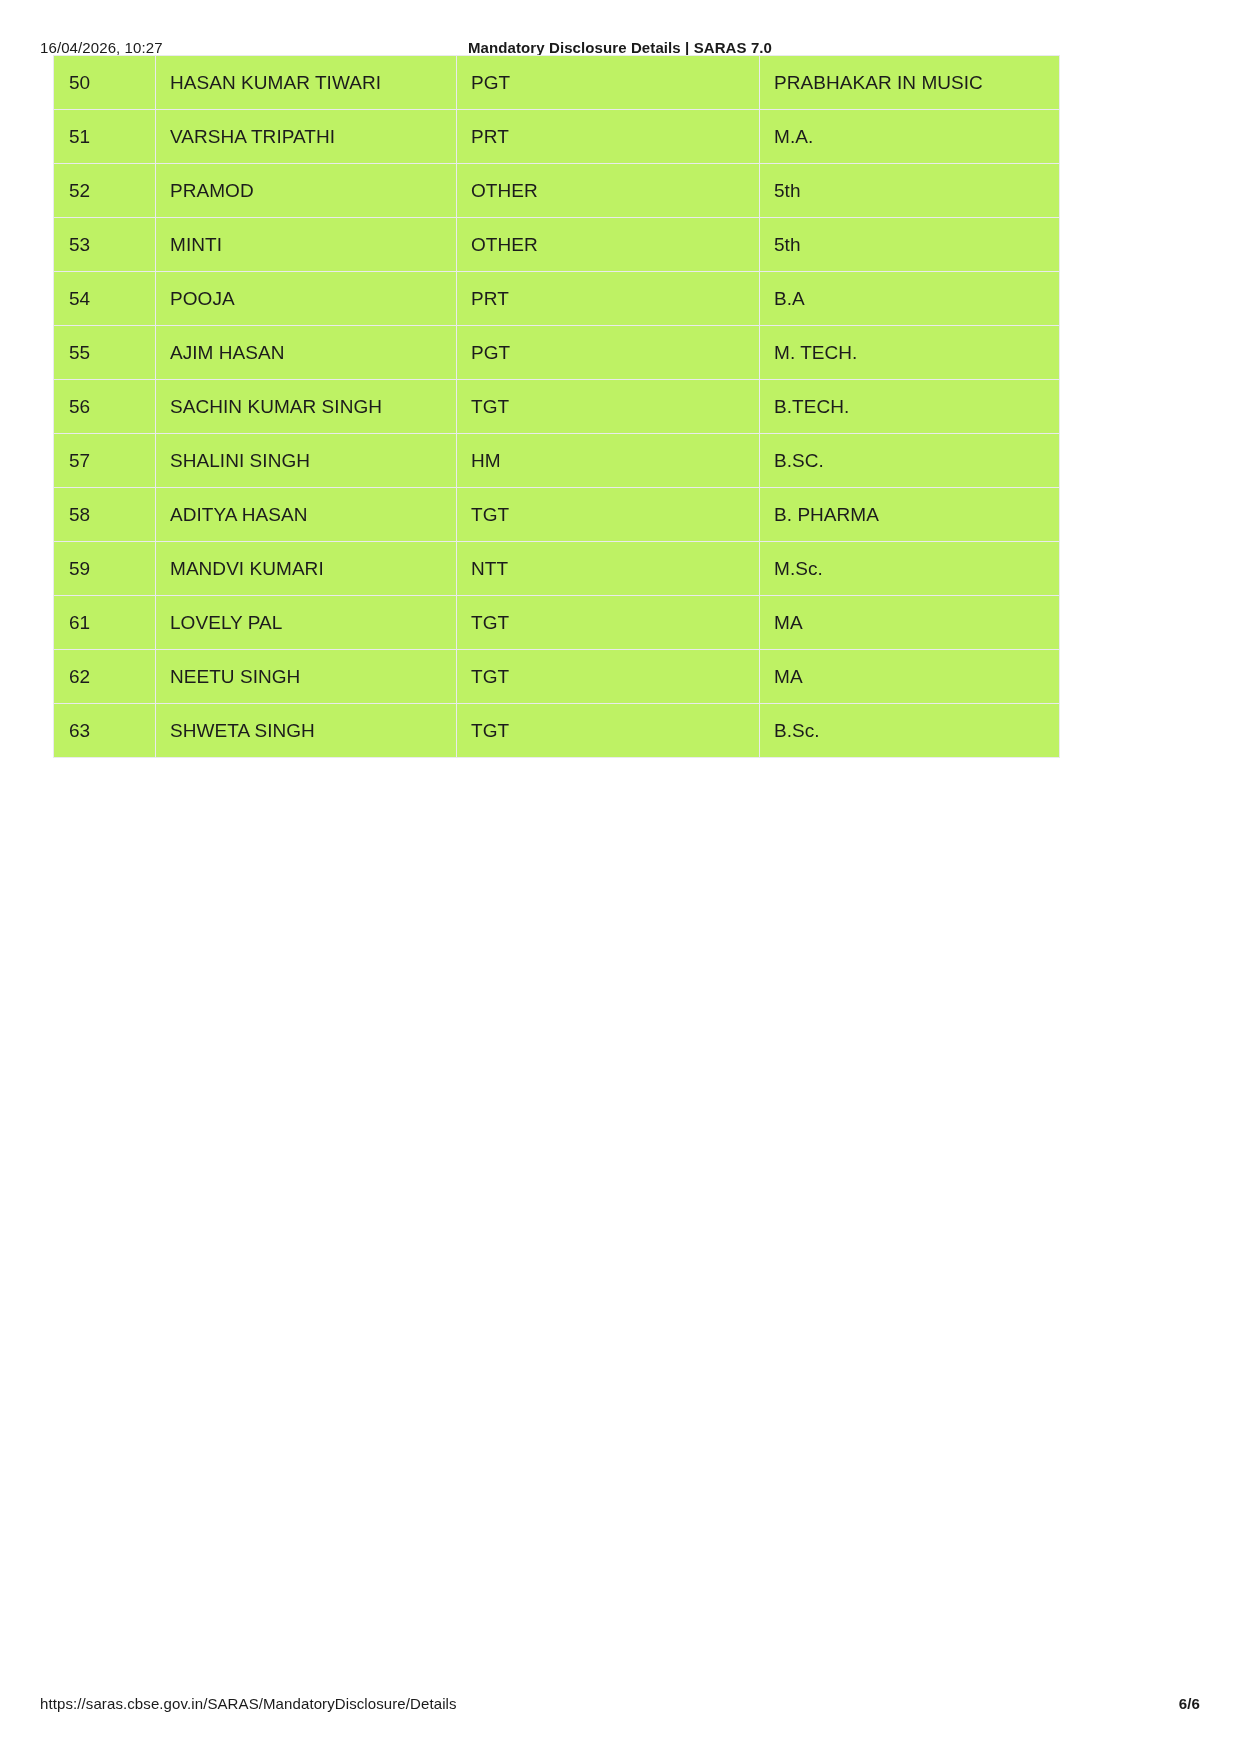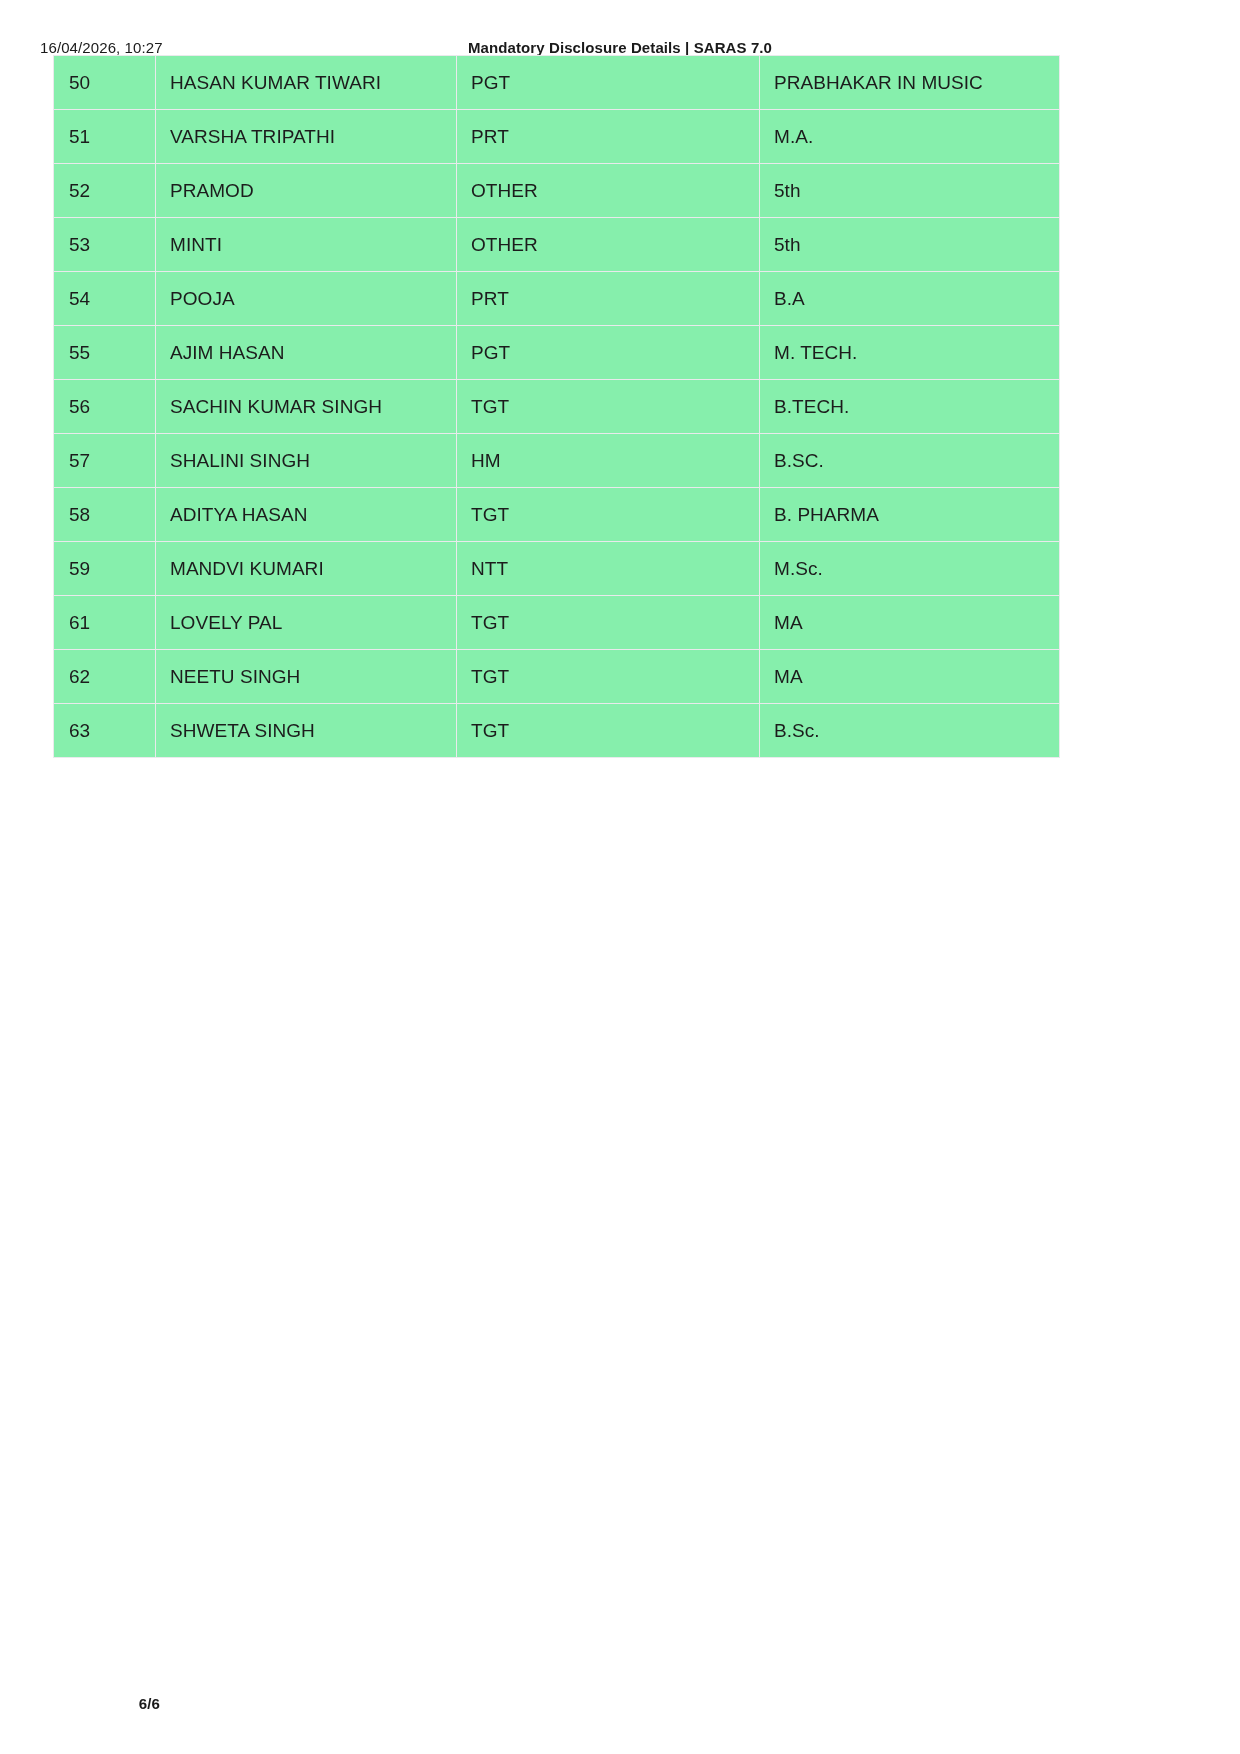--- a/index.html
+++ b/index.html
@@ -61,21 +61,21 @@
   .table-wrap {
     position: absolute;
     left: 53px;
     top: 55px;
     width: 1006px;
   }
   table.staff-table {
     width: 1006px;
     border-collapse: collapse;
     table-layout: fixed;
-    background: #86efac;
+    background: #bef264;
   }
   table.staff-table col.c-sno    { width: 102px; }
   table.staff-table col.c-name   { width: 301px; }
   table.staff-table col.c-desig  { width: 303px; }
   table.staff-table col.c-qual   { width: 300px; }
 
   table.staff-table td {
     border: 1px solid #e9eaec;
     padding: 0 14px;
     height: 53px;
@@ -214,16 +214,17 @@
             <td>63</td>
             <td>SHWETA SINGH</td>
             <td>TGT</td>
             <td>B.Sc.</td>
           </tr>
         </tbody>
     </table>
   </div>
 
   <div class="print-footer">
+    <span class="ftr-left">https://saras.cbse.gov.in/SARAS/MandatoryDisclosure/Details</span>
     <span class="ftr-right">6/6</span>
   </div>
 
 </div>
 
 </body></html>

